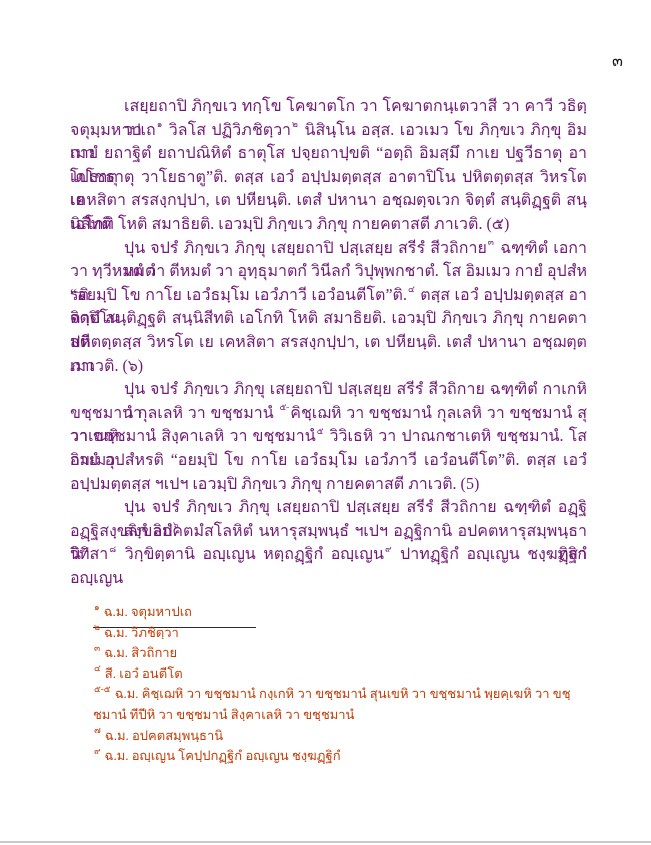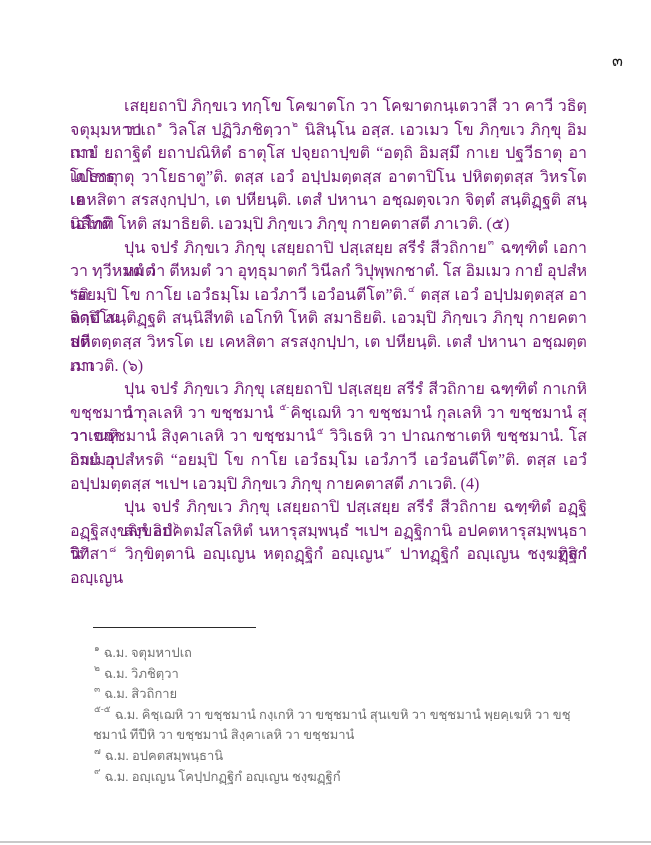--- a/index.html
+++ b/index.html
@@ -25,22 +25,22 @@
   .body-text .line.last{text-align-last:left;}
   sup{
     font-size:9px;line-height:0;position:relative;top:-1px;
     vertical-align:super;margin:0 1px;
   }
   .footnote-rule{
     position:absolute;left:93px;top:627px;width:163px;height:0;
     border-top:1.6px solid #2a2a2a;
   }
   .footnotes{
-    position:absolute;left:93px;top:643px;width:494px;
-    font-size:13px;line-height:20.6px;color:#737373;
+    position:absolute;left:93px;top:602px;width:494px;
+    font-size:13px;line-height:20.6px;color:#c2410c;
   }
   .footnote{text-align:left;}
   .footnote .fn-marker{margin-right:4px;}
   .bottom-edge{
     position:absolute;left:0;top:841px;width:651px;height:2px;
     background:#c9c9c9;
   }
 </style>
 </head>
 <body>
@@ -58,31 +58,32 @@
       <div class="line first">ปุน จปรํ ภิกฺขเว ภิกฺขุ เสยฺยถาปิ ปสฺเสยฺย สรีรํ สีวถิกาย<sup>๓</sup> ฉฑฺฑิตํ เอกาหมตํ</div>
       <div class="line">วา ทฺวีหมตํ วา ตีหมตํ วา อุทฺธุมาตกํ วินีลกํ วิปุพฺพกชาตํ. โส อิมเมว กายํ อุปสํหรติ</div>
       <div class="line">“อยมฺปิ โข กาโย เอวํธมฺโม เอวํภาวี เอวํอนตีโต”ติ.<sup>๔</sup> ตสฺส เอวํ อปฺปมตฺตสฺส อาตาปิโน</div>
       <div class="line">จิตฺตํ สนฺติฏฺฐติ สนฺนิสีทติ เอโกทิ โหติ สมาธิยติ. เอวมฺปิ ภิกฺขเว ภิกฺขุ กายคตาสตี</div>
       <div class="line">ปหิตตฺตสฺส วิหรโต เย เคหสิตา สรสงฺกปฺปา, เต ปหียนฺติ. เตสํ ปหานา อชฺฌตฺตเมว</div>
       <div class="line last">ภาเวติ. (๖)</div>
       <div class="line first">ปุน จปรํ ภิกฺขเว ภิกฺขุ เสยฺยถาปิ ปสฺเสยฺย สรีรํ สีวถิกาย ฉฑฺฑิตํ กาเกหิ วา</div>
       <div class="line">ขชฺชมานํ กุลเลหิ วา ขชฺชมานํ <sup>๕-</sup>คิชฺเฌหิ วา ขชฺชมานํ กุลเลหิ วา ขชฺชมานํ สุวาเณหิ</div>
       <div class="line">วา ขชฺชมานํ สิงฺคาเลหิ วา ขชฺชมานํ<sup>๕</sup> วิวิเธหิ วา ปาณกชาเตหิ ขชฺชมานํ. โส อิมเมว</div>
       <div class="line">กายํ อุปสํหรติ “อยมฺปิ โข กาโย เอวํธมฺโม เอวํภาวี เอวํอนตีโต”ติ. ตสฺส เอวํ</div>
-      <div class="line last">อปฺปมตฺตสฺส ฯเปฯ เอวมฺปิ ภิกฺขเว ภิกฺขุ กายคตาสตี ภาเวติ. (4)</div>
+      <div class="line last">อปฺปมตฺตสฺส ฯเปฯ เอวมฺปิ ภิกฺขเว ภิกฺขุ กายคตาสตี ภาเวติ. (5)</div>
       <div class="line first">ปุน จปรํ ภิกฺขเว ภิกฺขุ เสยฺยถาปิ ปสฺเสยฺย สรีรํ สีวถิกาย ฉฑฺฑิตํ อฏฺฐิสงฺขลิกํ<sup>๖</sup></div>
       <div class="line">อฏฺฐิสงฺขลิกํ อปคตมํสโลหิตํ นหารุสมฺพนฺธํ ฯเปฯ อฏฺฐิกานิ อปคตหารุสมฺพนฺธานิ<sup>๗</sup> ทิสา</div>
       <div class="line">วิทิสา<sup>๘</sup> วิกฺขิตฺตานิ อญฺเญน หตฺถฏฺฐิกํ อญฺเญน<sup>๙</sup> ปาทฏฺฐิกํ อญฺเญน ชงฺฆฏฺฐิกํ อญฺเญน</div>
     </div>
 
   <div class="footnote-rule"></div>
 
   <div class="footnotes">
       <div class="footnote"><sup class="fn-marker">๑</sup><span>ฉ.ม. จตุมหาปเถ</span></div>
       <div class="footnote"><sup class="fn-marker">๒</sup><span>ฉ.ม. วิภชิตฺวา</span></div>
       <div class="footnote"><sup class="fn-marker">๓</sup><span>ฉ.ม. สิวถิกาย</span></div>
+      <div class="footnote"><sup class="fn-marker">๔</sup><span>สี. เอวํ อนตีโต</span></div>
       <div class="footnote"><sup class="fn-marker">๕-๕</sup><span>ฉ.ม. คิชฺเฌหิ วา ขชฺชมานํ กงฺเกหิ วา ขชฺชมานํ สุนเขหิ วา ขชฺชมานํ พฺยคฺเฆหิ วา ขชฺชมานํ ทีปีหิ วา ขชฺชมานํ สิงฺคาเลหิ วา ขชฺชมานํ</span></div>
       <div class="footnote"><sup class="fn-marker">๗</sup><span>ฉ.ม. อปคตสมฺพนฺธานิ</span></div>
       <div class="footnote"><sup class="fn-marker">๙</sup><span>ฉ.ม. อญฺเญน โคปฺปกฏฺฐิกํ อญฺเญน ชงฺฆฏฺฐิกํ</span></div>
     </div>
 
   <div class="bottom-edge"></div>
 </div>
 
 </body></html>

